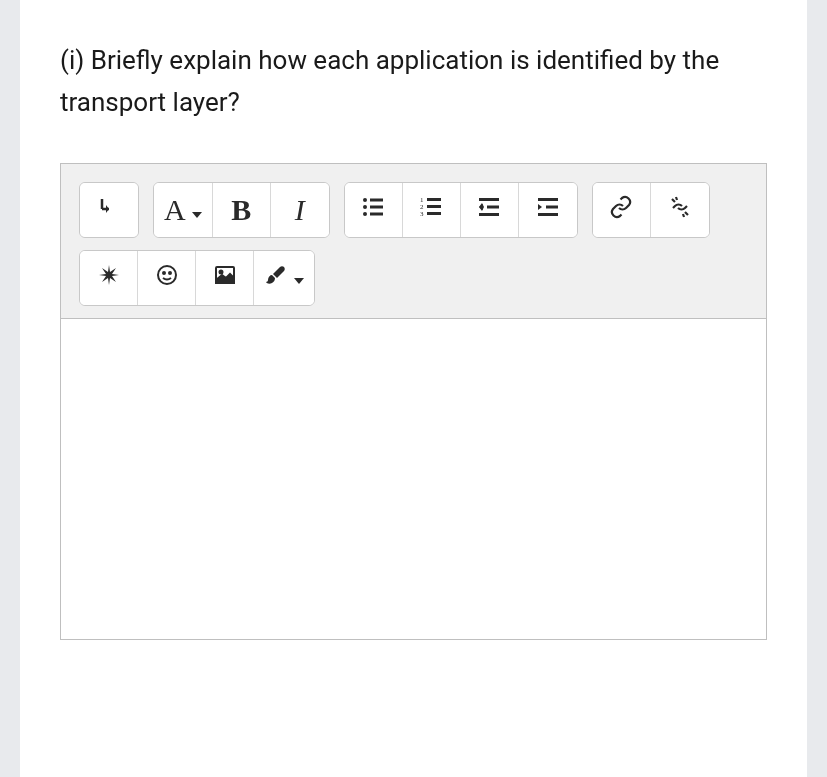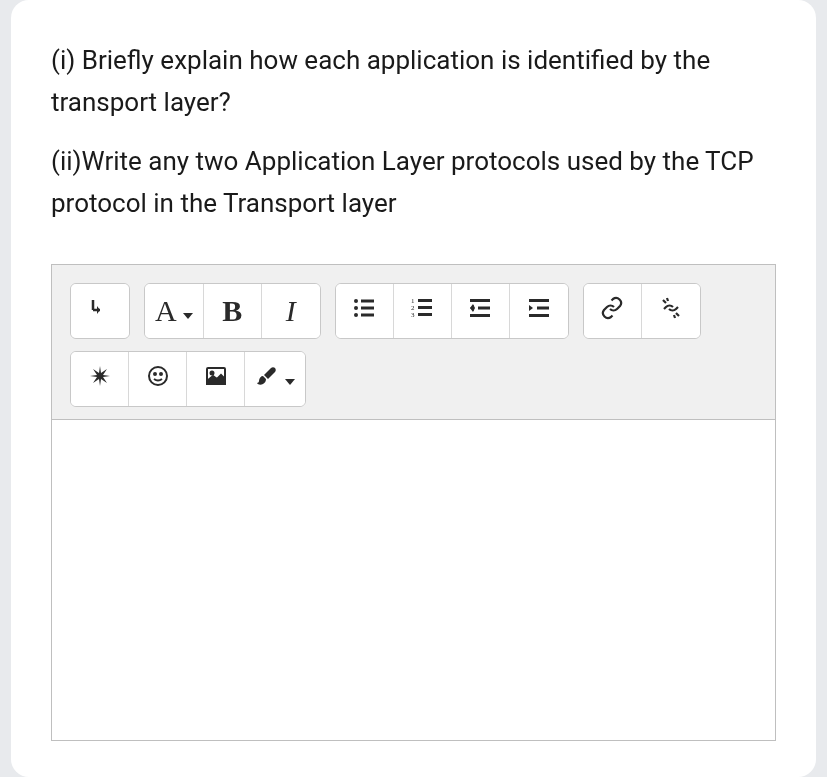--- a/index.html
+++ b/index.html
@@ -9,24 +9,23 @@
     }
     body {
       font-family: -apple-system, BlinkMacSystemFont, "Segoe UI", Roboto, Helvetica, Arial, sans-serif;
       background: #e8eaed;
       width: 827px;
       height: 777px;
       overflow: hidden;
     }
     .page-container {
       background: #ffffff;
-      margin: 0 11px;
+      margin: 0 20px;
       height: 100%;
       padding: 40px 40px 0 40px;
-      border-radius: 18px;
     }
     .question-text {
       font-size: 26px;
       line-height: 1.6;
       color: #1a1a1a;
       margin-bottom: 20px;
     }
     .question-text p {
       margin-bottom: 18px;
     }
@@ -94,21 +93,20 @@
       font-style: italic;
     }
   </style>
 </head>
 <body>
 
 <div class="page-container">
 
   <div class="question-text">
     <p>(i) Briefly explain how each application is identified by the transport layer?</p>
-    <p>(ii)Write any two Application Layer protocols used by the TCP protocol in the Transport layer</p>
   </div>
 
   <div class="editor-box">
     <div class="toolbar">
 
       <div class="btn-group">
         <button class="toolbar-btn">
           <span>
             <svg viewBox="0 0 24 24" fill="none" stroke="currentColor" stroke-width="2.5">
               <path d="M5 4 L5 14"></path>

